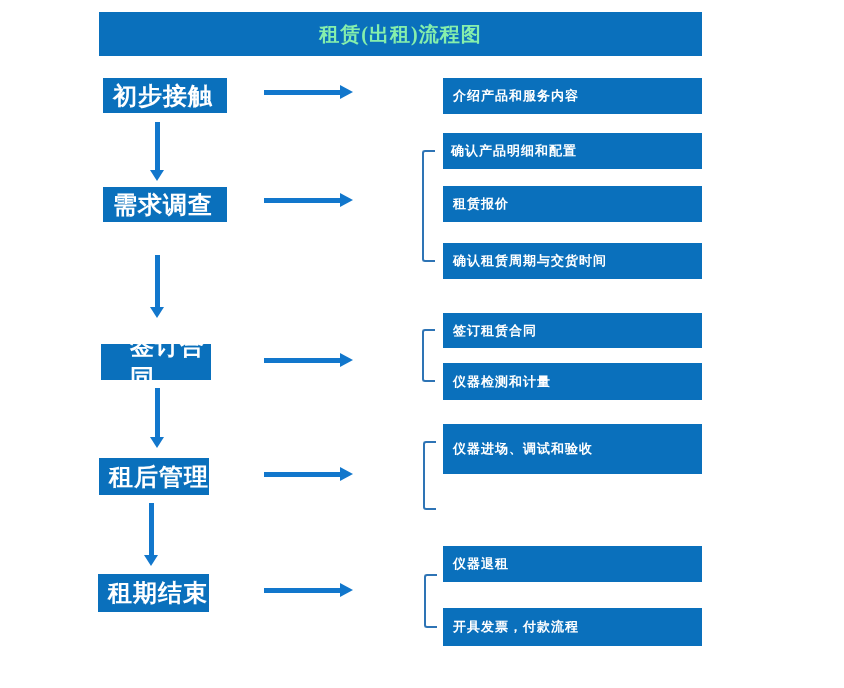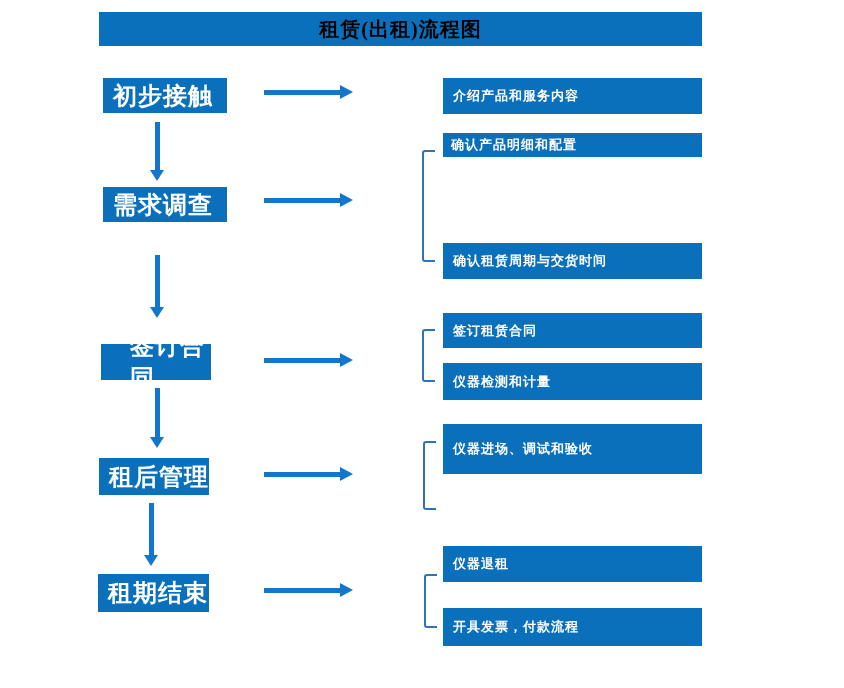--- a/index.html
+++ b/index.html
@@ -1,22 +1,22 @@
 <!DOCTYPE html>
 <html><head>
 <meta charset="utf-8">
 <style>
   * { margin:0; padding:0; box-sizing:border-box; }
   html,body { background:#ffffff; }
   body { width:844px; height:688px; font-family:"Liberation Serif", serif; }
   .canvas { position:relative; width:844px; height:688px; background:#ffffff; overflow:hidden; }
 
   .title-bar {
-    position:absolute; left:99px; top:12px; width:603px; height:34px;
-    background:#0a70bc; color:#000000; font-weight:bold; font-size:20px;
+    position:absolute; left:99px; top:12px; width:603px; height:44px;
+    background:#0a70bc; color:#86efac; font-weight:bold; font-size:20px;
     display:flex; align-items:center; justify-content:center; letter-spacing:1px;
   }
 
   .step, .detail {
     position:absolute; background:#0a70bc; color:#ffffff; font-weight:bold;
     display:flex; align-items:center; padding-left:10px; letter-spacing:1px;
   }
   .step   { font-size:24px; }
   .detail { font-size:13px; left:443px; width:259px; }
 
@@ -66,21 +66,22 @@
   <div class="h-arrow" style="left:264px; top:358px; width:76px;"></div>
   <div class="h-arrow" style="left:264px; top:472px; width:76px;"></div>
   <div class="h-arrow" style="left:264px; top:588px; width:76px;"></div>
 
   <div class="bracket" style="left:422px; top:150px; height:112px;"></div>
   <div class="bracket" style="left:422px; top:329px; height:53px;"></div>
   <div class="bracket" style="left:423px; top:441px; height:69px;"></div>
   <div class="bracket" style="left:424px; top:574px; height:54px;"></div>
 
   <div class="detail" style="top:78px;  height:36px;">介绍产品和服务内容</div>
-  <div class="detail" style="top:133px; height:24px;padding-left:8px;">确认产品明细和配置</div>
+  <div class="detail" style="top:133px; height:36px;padding-left:8px;">确认产品明细和配置</div>
+  <div class="detail" style="top:186px; height:36px;">租赁报价</div>
   <div class="detail" style="top:243px; height:36px;">确认租赁周期与交货时间</div>
   <div class="detail" style="top:313px; height:35px;">签订租赁合同</div>
   <div class="detail" style="top:363px; height:37px;">仪器检测和计量</div>
   <div class="detail" style="top:424px; height:50px;">仪器进场、调试和验收</div>
   <div class="detail" style="top:546px; height:36px;">仪器退租</div>
   <div class="detail" style="top:608px; height:38px;">开具发票，付款流程</div>
 
 </div>
 
 </body></html>

